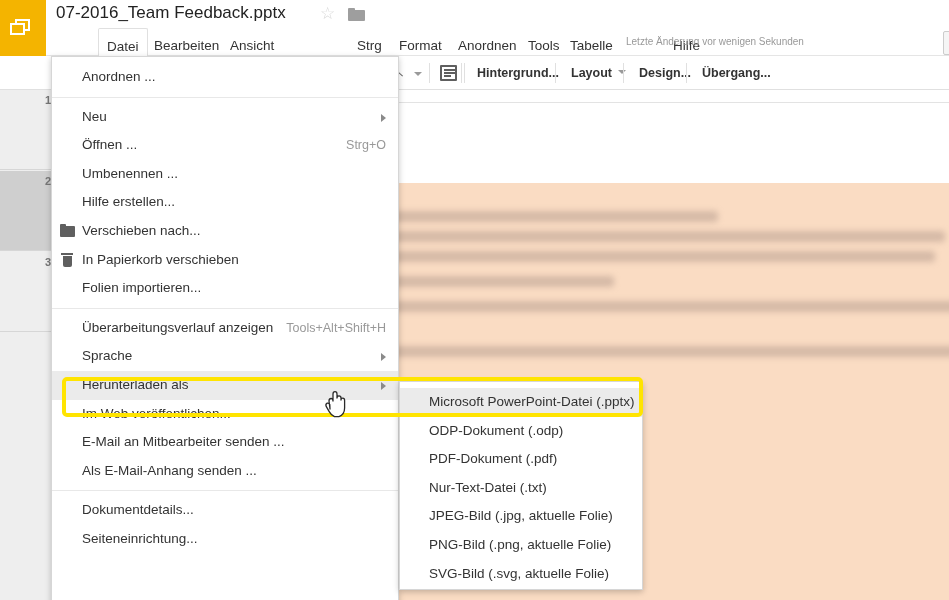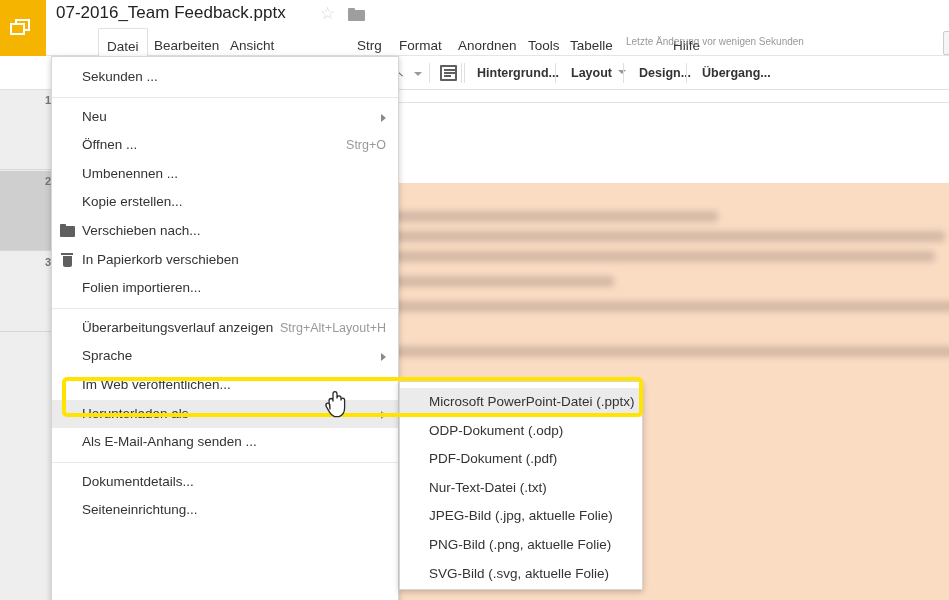--- a/index.html
+++ b/index.html
@@ -305,40 +305,41 @@
             <div class="blur-line" style="width: 99%; margin-top: 14px;"></div>
             <div class="blur-line" style="width: 22%; margin-top: 0px;"></div>
             <div class="blur-line" style="width: 99%; margin-top: 14px;"></div>
             <div class="blur-line" style="width: 38%; margin-top: 0px;"></div>
           </div>
       </div>
     </div>
   </div>
 
   <div class="dropdown" id="file-menu">
-      <div class="mi"><span>Sekunden ...</span></div>
+      <div class="mi"><span>Anordnen ...</span></div>
       <div class="mi-sep"></div>
       <div class="mi"><span>Neu</span><span class="arrow"></span></div>
       <div class="mi"><span>Öffnen ...</span><span class="short">Strg+O</span></div>
       <div class="mi"><span>Umbenennen ...</span></div>
-      <div class="mi"><span>Kopie erstellen...</span></div>
+      <div class="mi"><span>Hilfe erstellen...</span></div>
       <div class="mi"><span class="ico ico-folder">
           <span class="tab"></span>
           <span class="body"></span>
         </span><span>Verschieben nach...</span></div>
       <div class="mi"><span class="ico ico-trash">
           <span class="lid"></span>
           <span class="can"></span>
         </span><span>In Papierkorb verschieben</span></div>
       <div class="mi"><span>Folien importieren...</span></div>
       <div class="mi-sep"></div>
-      <div class="mi"><span>Überarbeitungsverlauf anzeigen</span><span class="short">Strg+Alt+Layout+H</span></div>
+      <div class="mi"><span>Überarbeitungsverlauf anzeigen</span><span class="short">Tools+Alt+Shift+H</span></div>
       <div class="mi"><span>Sprache</span><span class="arrow"></span></div>
+      <div class="mi hl"><span>Herunterladen als</span><span class="arrow"></span></div>
       <div class="mi"><span>Im Web veröffentlichen...</span></div>
-      <div class="mi hl"><span>Herunterladen als</span><span class="arrow"></span></div>
+      <div class="mi"><span>E-Mail an Mitbearbeiter senden ...</span></div>
       <div class="mi"><span>Als E-Mail-Anhang senden ...</span></div>
       <div class="mi-sep"></div>
       <div class="mi"><span>Dokumentdetails...</span></div>
       <div class="mi"><span>Seiteneinrichtung...</span></div>
     </div>
 
   <div class="dropdown" id="submenu">
       <div class="mi hl"><span>Microsoft PowerPoint-Datei (.pptx)</span></div>
       <div class="mi"><span>ODP-Dokument (.odp)</span></div>
       <div class="mi"><span>PDF-Dokument (.pdf)</span></div>

